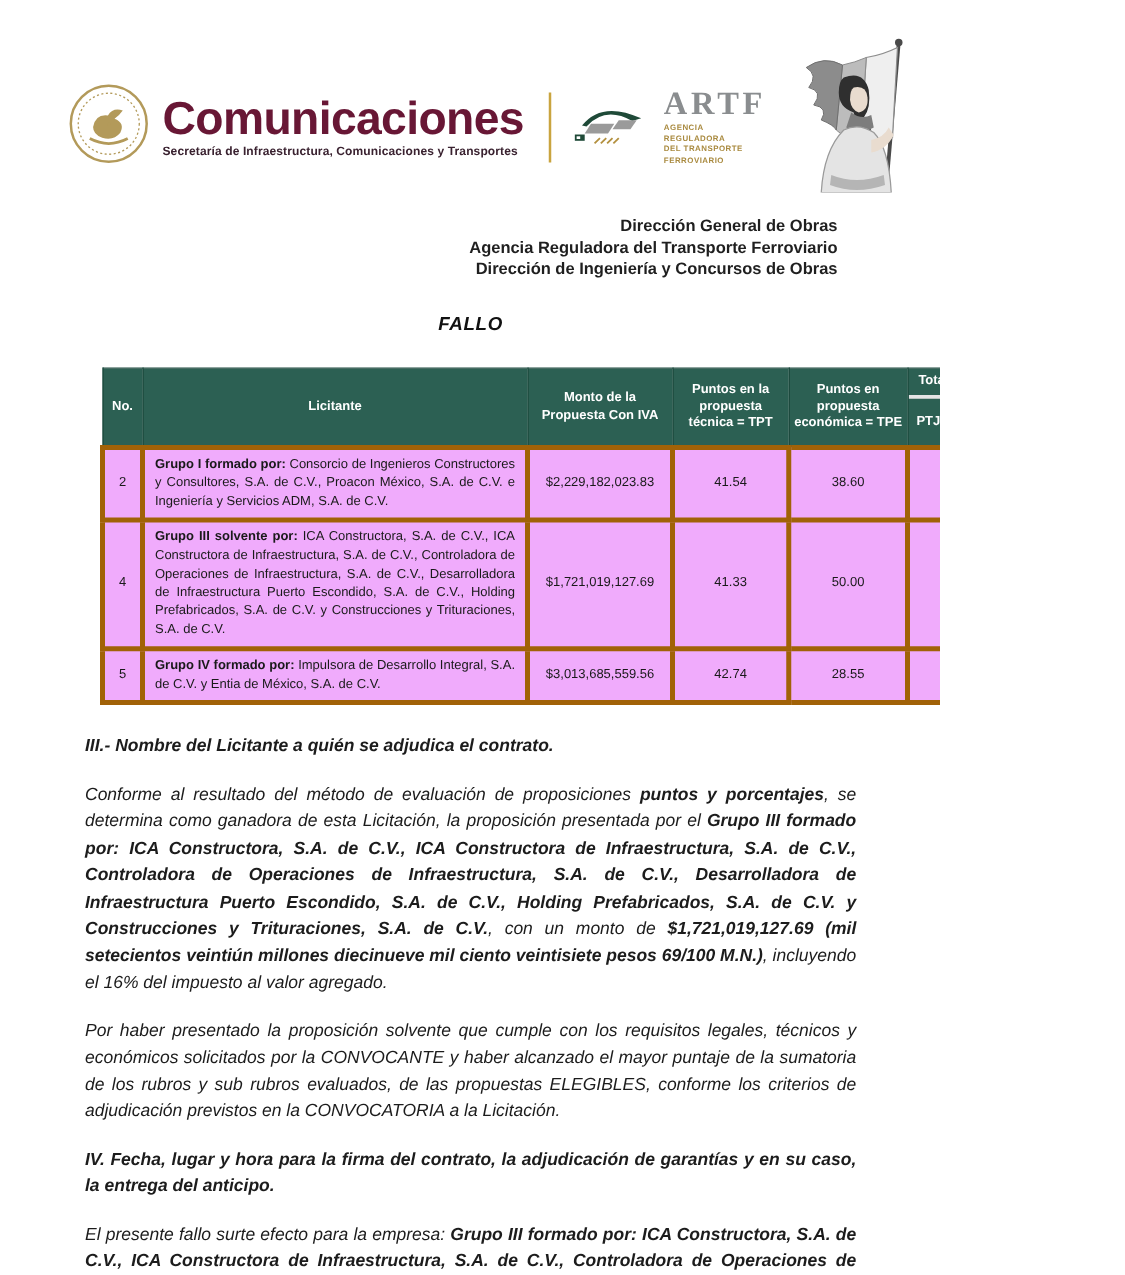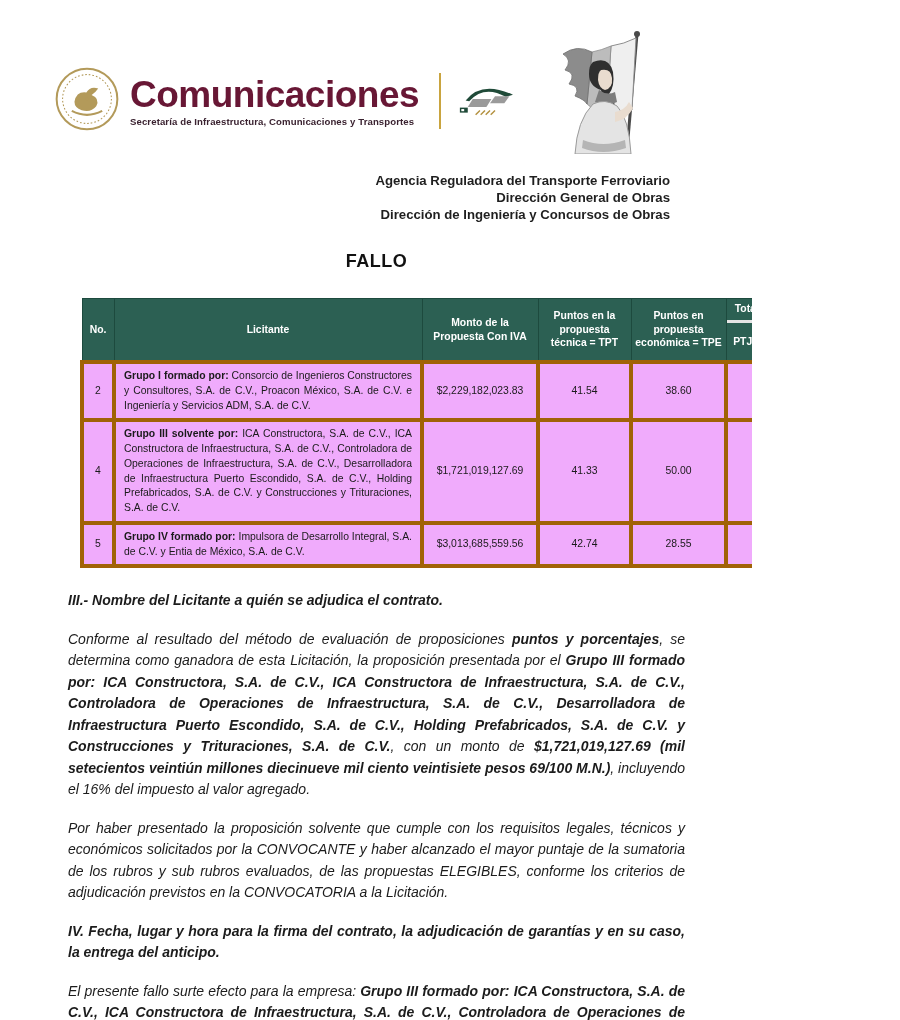--- a/index.html
+++ b/index.html
@@ -21,21 +21,21 @@
   .artf-group { display:flex; align-items:center; }
   .artf-text { margin-left:8px; }
   .artf-acronym { font-family:"Liberation Serif", serif; font-size:26px; font-weight:bold; color:#8a8d8f; letter-spacing:3px; line-height:1; }
   .artf-sub { font-size:6.3px; font-weight:bold; color:#a98a3f; letter-spacing:0.4px; line-height:1.35; margin-top:3px; }
   .flag-illustration { margin-top:-2px; margin-right:12px; }
 
   
   .office { text-align:right; font-size:13.2px; font-weight:bold; color:#1f1f1f; line-height:17px; margin-top:12px; padding-right:15px; }
 
   
-  .doc-title { text-align:center; font-size:18px; font-weight:bold; letter-spacing:0.5px; margin-top:28px; color:#111; }
+  .doc-title { text-align:center; font-size:15px; font-weight:bold; letter-spacing:0.5px; margin-top:28px; color:#111;font-style:italic; }
 
   
   table.results { border-collapse:collapse; table-layout:fixed; width:738px; margin:26px 0 0 12px; }
   .results th {
     background:#2c6053; color:#ffffff; font-size:10.4px; font-weight:bold;
     border:1px solid #1d4a3e; padding:4px 3px; vertical-align:middle; line-height:1.3; text-align:center;
   }
   .results td {
     border:4px solid #a16207; font-size:10.4px; padding:5px 8px; vertical-align:middle;
     color:#1a1a1a; line-height:1.42; background:#f0abfc;
@@ -87,20 +87,28 @@
             <rect x="4" y="42" width="11" height="7" fill="#1f4a38"></rect>
             <rect x="6" y="44" width="4" height="3" fill="#ffffff"></rect>
             <g stroke="#b3903f" stroke-width="2">
               <line x1="26" y1="52" x2="32" y2="46"></line>
               <line x1="33" y1="52" x2="39" y2="46"></line>
               <line x1="40" y1="52" x2="46" y2="46"></line>
               <line x1="47" y1="52" x2="53" y2="46"></line>
             </g>
           </svg>
         </span>
+        <div class="artf-text">
+          <div class="artf-acronym">ARTF</div>
+          <div class="artf-sub">
+            <div>AGENCIA REGULADORA</div>
+            <div>DEL TRANSPORTE</div>
+            <div>FERROVIARIO</div>
+          </div>
+        </div>
       </div>
     </div>
 
     <span class="flag-illustration">
       <svg width="142" height="126" viewBox="0 0 142 126">
 
         <line x1="106" y1="6" x2="96" y2="122" stroke="#4a4a4a" stroke-width="3"></line>
         <circle cx="106" cy="6" r="3" fill="#4a4a4a"></circle>
 
         <path d="M105 10 L101 82 Q88 88 76 80 L80 18 Q93 16 105 10 Z" fill="#efefef" stroke="#8d8d8d" stroke-width="1"></path>
@@ -118,22 +126,22 @@
         <path d="M44 126 Q46 92 62 76 Q74 70 86 78 Q98 90 100 126 Z" fill="#e4e4e4" stroke="#9a9a9a" stroke-width="1"></path>
 
         <path d="M84 84 Q94 82 98 74 L102 80 Q96 92 84 94 Z" fill="#e9dccf"></path>
 
         <path d="M52 112 Q72 120 94 112 L95 120 Q72 128 51 120 Z" fill="#b5b5b5"></path>
       </svg>
     </span>
   </div>
 
   <div class="office">
+    <div>Dirección General de Obras</div>
     <div>Agencia Reguladora del Transporte Ferroviario</div>
-    <div>Dirección General de Obras</div>
     <div>Dirección de Ingeniería y Concursos de Obras</div>
   </div>
 
   <div class="doc-title">FALLO</div>
 
   <table class="results">
     <colgroup>
       <col class="col-no">
         <col class="col-lic">
         <col class="col-monto">

